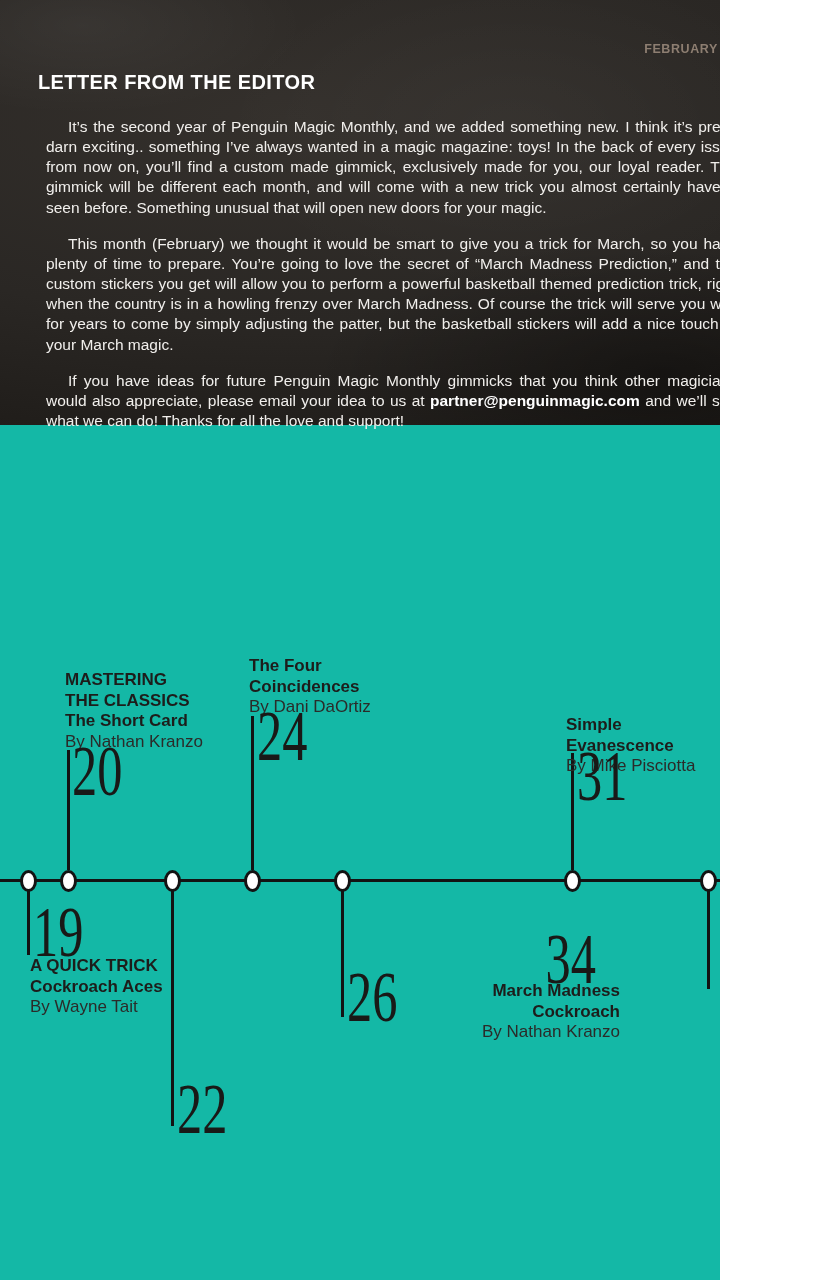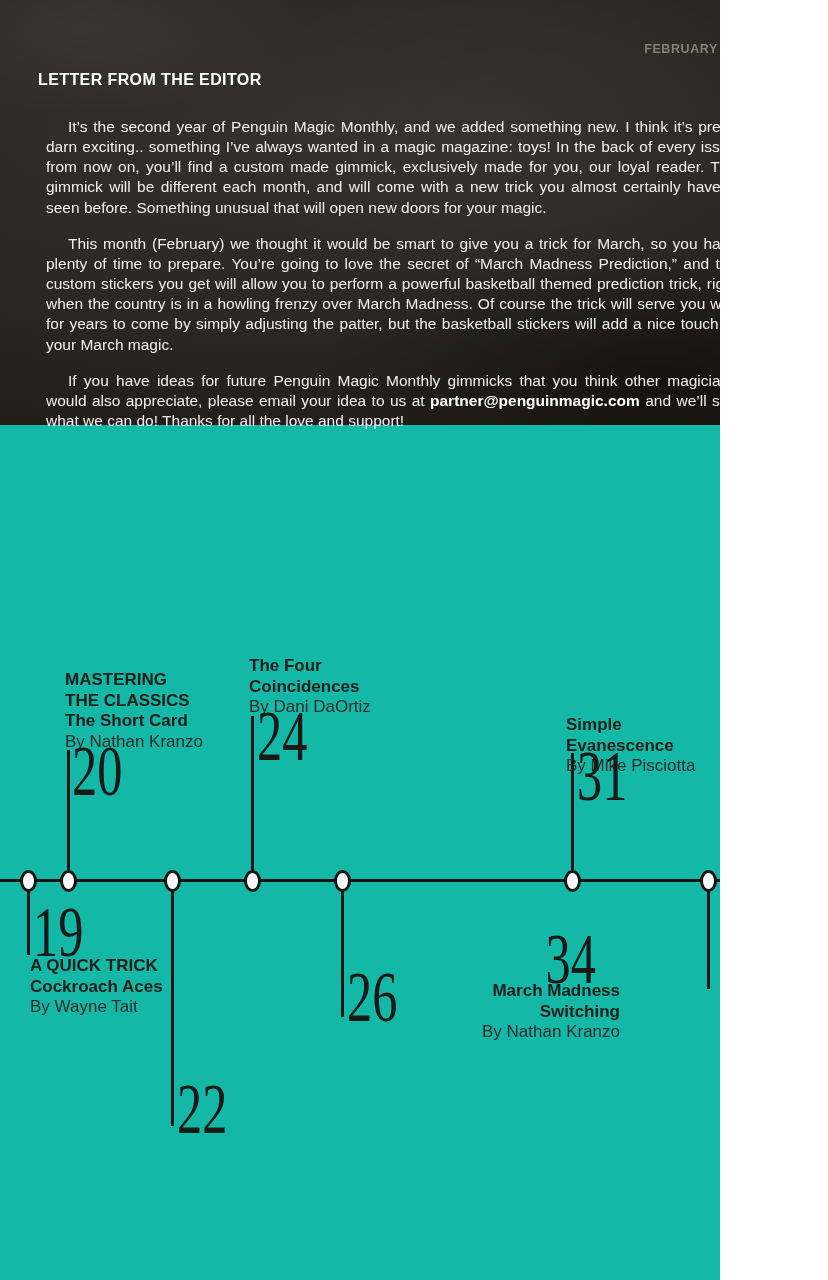--- a/index.html
+++ b/index.html
@@ -17,21 +17,21 @@
       radial-gradient(45% 35% at 10% 6%, rgba(255,255,255,0.05), rgba(0,0,0,0) 60%),
       radial-gradient(55% 60% at 62% 30%, rgba(255,255,255,0.03), rgba(0,0,0,0) 65%),
       radial-gradient(130% 95% at 35% 28%, #34302c 0%, #2a2724 50%, #1a1714 100%);
   }
   .issue-date {
     position:absolute; top:42px; right:76px;
     color:#8d7e71; font-size:12.5px; font-weight:bold; letter-spacing:0.6px;
   }
   .letter-heading {
     position:absolute; top:71px; left:38px;
-    color:#ffffff; font-size:16px; font-weight:800; letter-spacing:0.4px;text-align:center;
+    color:#ffffff; font-size:20px; font-weight:800; letter-spacing:0.4px;text-align:center;
   }
   .letter-body {
     position:absolute; top:101px; left:30px; width:723px;
     color:#f1efec; font-size:15.5px; line-height:20.15px; text-align:justify;
   }
   .letter-body p { margin:16px; text-indent:22px; }
   .letter-body .email { font-weight:bold; color:#ffffff; }
 
   
   .contents-word {
@@ -124,19 +124,19 @@
     <div class="toc-byline">By Wayne Tait</div>
   </div>
 
   <div class="toc-num" style="left:177px;top:1073px">22</div>
 
   <div class="toc-num" style="left:347px;top:961px">26</div>
 
   <div class="toc-num right" style="right:124px;top:923px">34</div>
   <div class="toc-text right" style="right:100px;top:981px">
     <div class="toc-title">March Madness</div>
-    <div class="toc-title">Switching</div>
+    <div class="toc-title">Cockroach</div>
     <div class="toc-byline">By Nathan Kranzo</div>
   </div>
 
   <div class="page-number">3</div>
 
 </div>
 
 </body></html>

